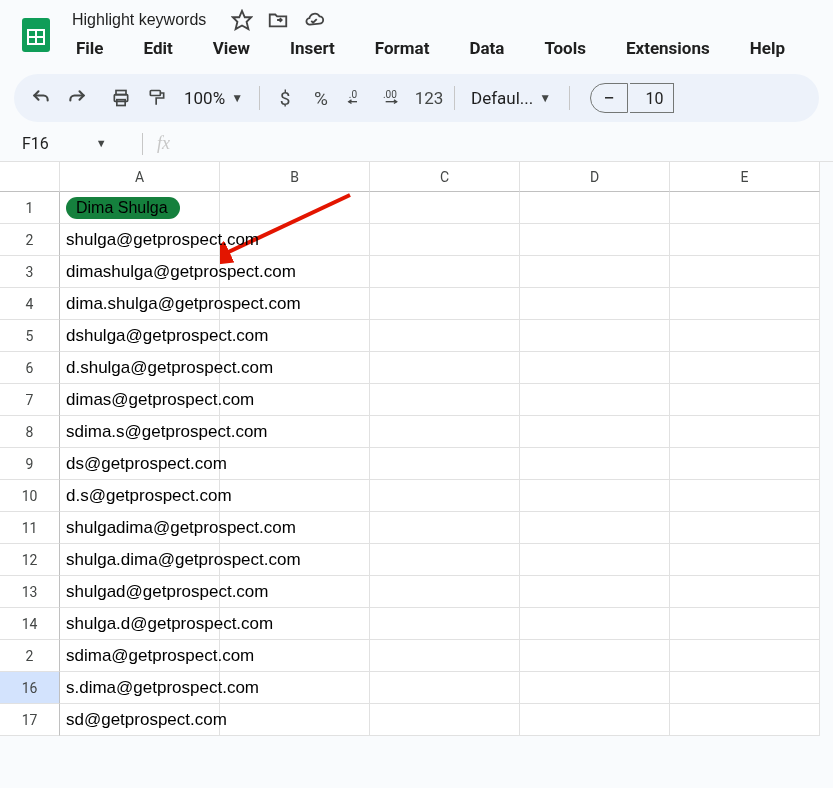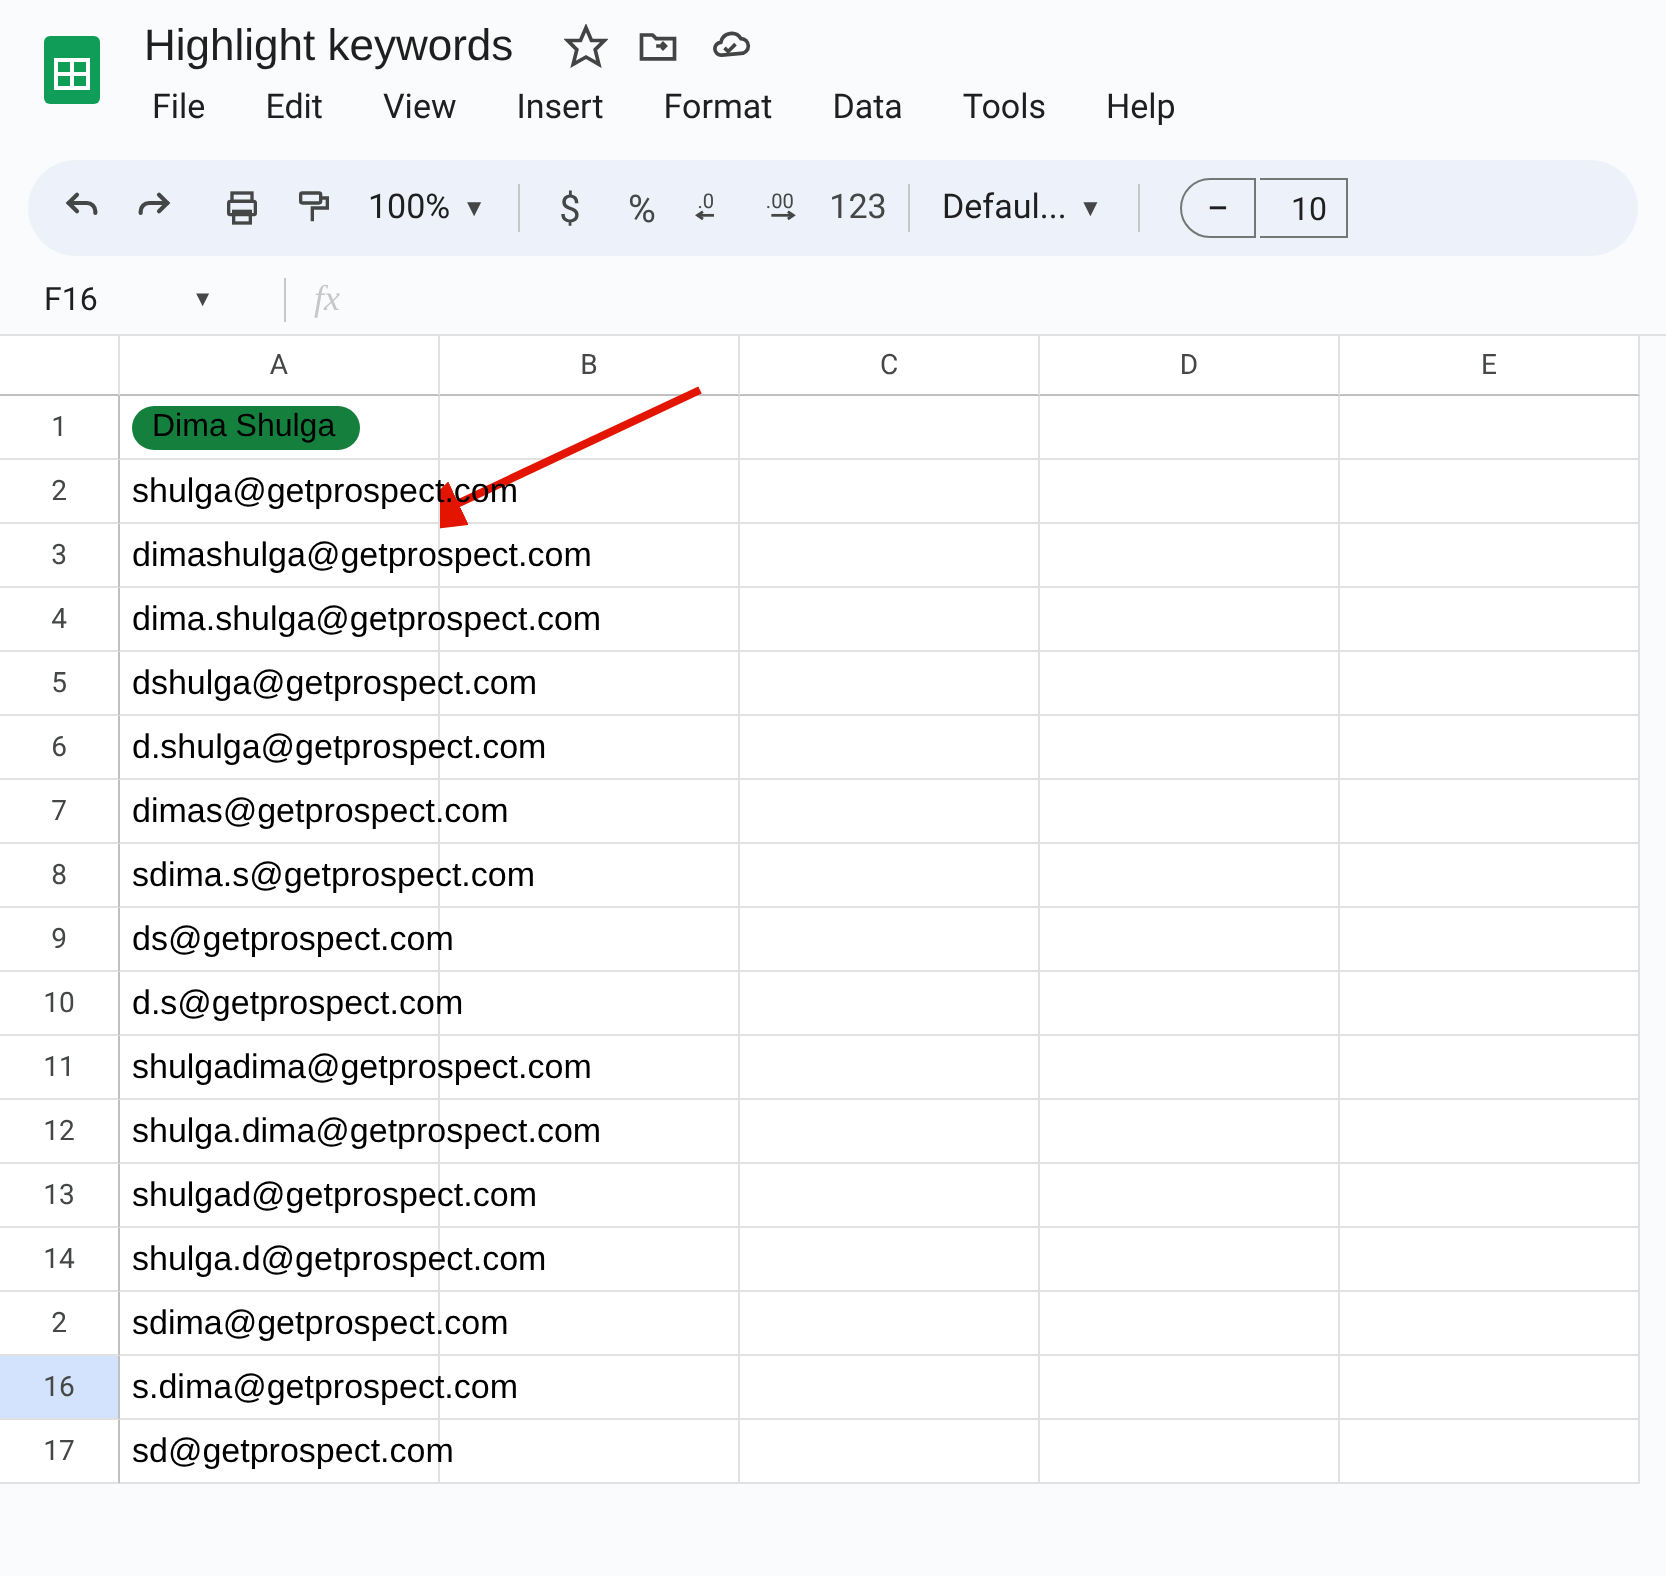--- a/index.html
+++ b/index.html
@@ -28,43 +28,44 @@
     .title-area {
       display: flex;
       flex-direction: column;
     }
     .title-row {
       display: flex;
       align-items: center;
       gap: 12px;
     }
     .doc-title {
-      font-size: 22px;
+      font-size: 16px;
       color: #1f1f1f;
       padding: 2px 6px;
       font-family: 'Google Sans', Arial, sans-serif;
     }
     .title-icons {
       display: flex;
       gap: 12px;
       margin-left: 6px;
     }
     .title-icon {
       width: 24px;
       height: 24px;
       color: #444;
       cursor: pointer;
       display: flex;
       align-items: center;
       justify-content: center;
     }
     .menubar {
       display: flex;
-      gap: 10px;
+      gap: 20px;
       margin-top: 2px;
+      font-weight: bold;
     }
     .menu-item {
       padding: 4px 10px;
       font-size: 17px;
       color: #1f1f1f;
       cursor: pointer;
       border-radius: 4px;
     }
     
     .toolbar {
@@ -287,20 +288,21 @@
       </div>
     </div>
     <div class="menubar" id="menubar">
         <div class="menu-item">File</div>
         <div class="menu-item">Edit</div>
         <div class="menu-item">View</div>
         <div class="menu-item">Insert</div>
         <div class="menu-item">Format</div>
         <div class="menu-item">Data</div>
         <div class="menu-item">Tools</div>
+        <div class="menu-item">Extensions</div>
         <div class="menu-item">Help</div>
       </div>
   </div>
 </div>
 
 <div class="toolbar">
   <div class="tb-btn">
     <svg width="20" height="20" viewBox="0 0 24 24" fill="none" stroke="#444746" stroke-width="2.5" stroke-linecap="round">
         <path d="M9 14l-5-5 5-5"></path>
         <path d="M4 9h11a5 5 0 0 1 5 5v1"></path>

